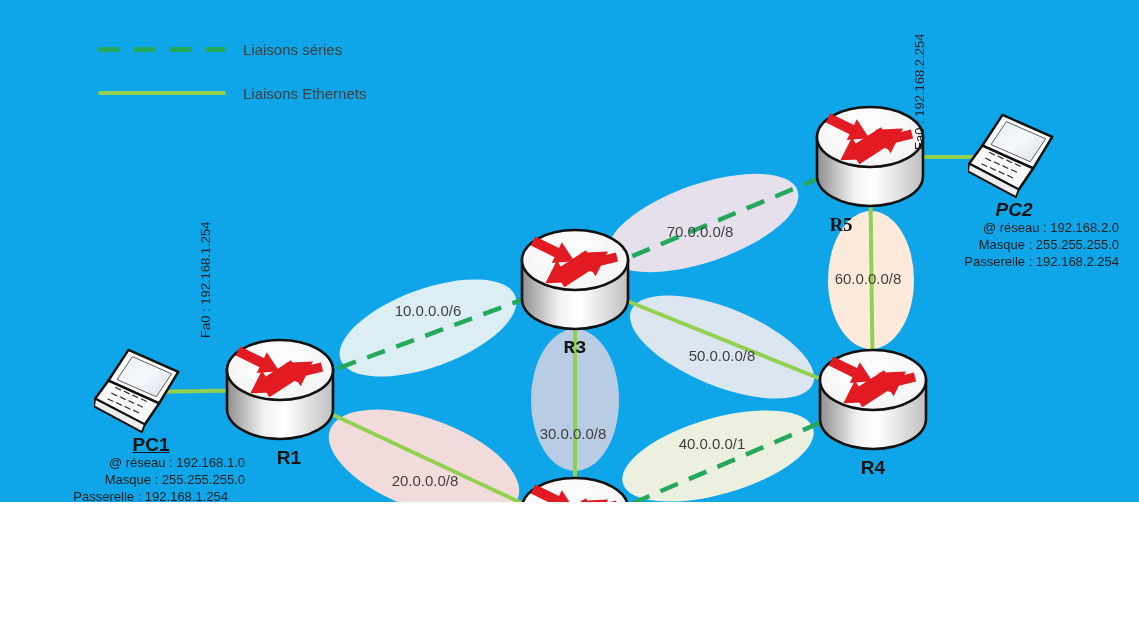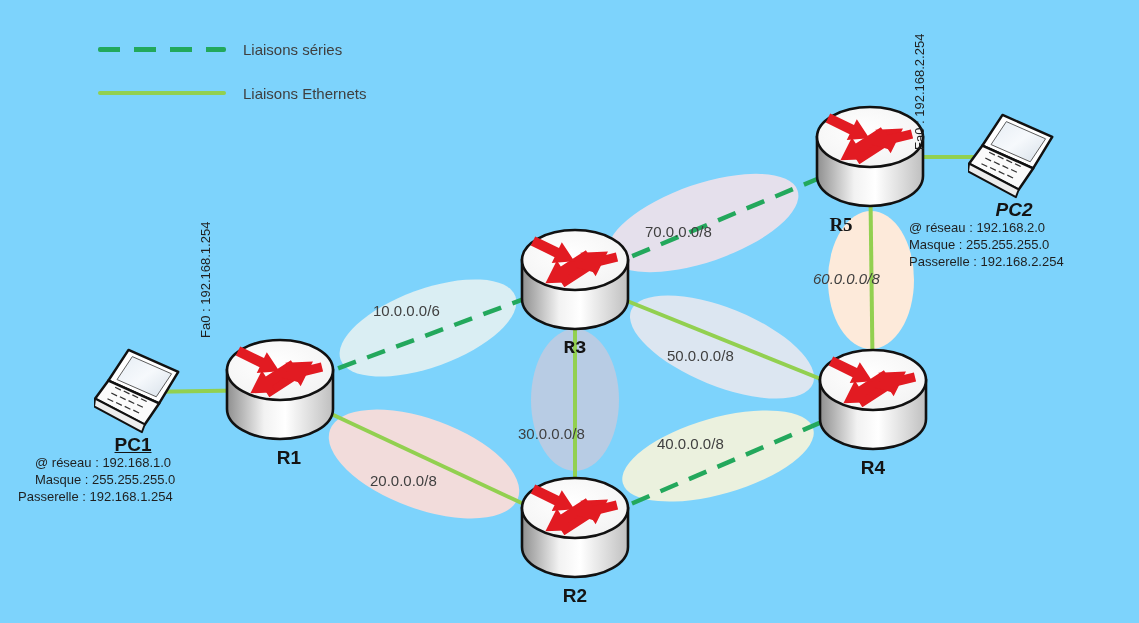--- a/index.html
+++ b/index.html
@@ -1,36 +1,36 @@
 <!DOCTYPE html>
 <html style="--serial: #23A85C; --ethernet: #92D050;"><head>
 <meta charset="utf-8">
 <style>
   html,body{margin:0;padding:0;background:#ffffff;}
   .canvas{
     position:relative;
-    width:1139px;height:623px;
-    background:#7dd3fc;
+    width:1139px;height:502px;
+    background:#0ea5e9;
     overflow:hidden;
     font-family:"Liberation Sans", sans-serif;
   }
   .canvas > svg{position:absolute;left:0;top:0;}
   
   .lnk-ethernet{stroke:var(--ethernet,#92D050);stroke-width:4;fill:none;}
   .lnk-serial{stroke:var(--serial,#23A85C);stroke-width:4.5;stroke-dasharray:19 12;fill:none;}
   
   .legend-row{position:absolute;left:98px;display:flex;align-items:center;height:18px;}
   .line-sample{width:128px;flex:0 0 128px;margin-right:17px;border-radius:2px;}
   .line-sample.serial{height:5px;background:repeating-linear-gradient(to right,var(--serial,#23A85C) 0 22px,transparent 22px 36px);}
   .line-sample.ethernet{height:4px;background:var(--ethernet,#92D050);}
   .legend-label{font-size:15px;color:#3F3F3F;white-space:nowrap;}
   
-  .net-label{position:absolute;width:110px;font-size:15px;line-height:20px;color:#3F3F3F;white-space:nowrap;}
+  .net-label{position:absolute;width:110px;text-align:center;font-size:15px;line-height:20px;color:#3F3F3F;white-space:nowrap;}
   .node-label{position:absolute;width:90px;text-align:center;font-size:19px;font-weight:700;color:#141414;}
-  .pc-info{position:absolute;width:210px;text-align:left;font-size:13px;line-height:17px;color:#1f1f1f;white-space:nowrap;}
+  .pc-info{position:absolute;width:210px;text-align:right;font-size:13px;line-height:17px;color:#1f1f1f;white-space:nowrap;}
   .iface-label{position:absolute;width:142px;height:16px;font-size:13px;line-height:16px;color:#1f1f1f;white-space:nowrap;transform-origin:left bottom;transform:rotate(-90deg);}
 </style>
 </head>
 <body>
 
 <div class="canvas">
 
   <svg id="diagram-svg" width="1139" height="623" viewBox="0 0 1139 623" aria-hidden="true">
     <defs>
       <linearGradient id="gBody" x1="0" y1="0" x2="1" y2="0">
@@ -115,32 +115,32 @@
     <div class="legend-row" style="top:84px;">
       <div class="line-sample ethernet"></div>
       <div class="legend-label">Liaisons Ethernets</div>
     </div>
   </div>
 
   <div id="label-layer">
       <div class="net-label" style="left: 373px; top: 301px;">10.0.0.0/6</div>
       <div class="net-label" style="left: 370px; top: 471px;">20.0.0.0/8</div>
       <div class="net-label" style="left: 518px; top: 388px; margin-top: 36px;">30.0.0.0/8</div>
-      <div class="net-label" style="left: 657px; top: 434px;">40.0.0.0/8</div>
+      <div class="net-label" style="left: 657px; top: 434px;">40.0.0.0/1</div>
       <div class="net-label" style="left: 667px; top: 346px;">50.0.0.0/8</div>
-      <div class="net-label" style="left: 813px; top: 269px; font-style: italic;">60.0.0.0/8</div>
+      <div class="net-label" style="left: 813px; top: 269px;">60.0.0.0/8</div>
       <div class="net-label" style="left: 645px; top: 222px;">70.0.0.0/8</div>
       <div class="node-label" style="left: 244px; top: 447px;">R1</div>
       <div class="iface-label" style="left: 214px; top: 322px;">Fa0 : 192.168.1.254</div>
       <div class="node-label" style="left: 530px; top: 585px;">R2</div>
       <div class="node-label" style="left: 530px; top: 337px; font-family: Liberation Mono, monospace;">R3</div>
       <div class="node-label" style="left: 828px; top: 457px;">R4</div>
       <div class="node-label" style="left: 796px; top: 214px; font-family: Liberation Serif, serif;">R5</div>
       <div class="iface-label" style="left: 928px; top: 134px;">Fa0 : 192.168.2.254</div>
-      <div class="node-label" style="left: 88px; top: 434px; text-decoration: underline;">PC1</div>
+      <div class="node-label" style="left: 106px; top: 434px; text-decoration: underline;">PC1</div>
       <div class="pc-info" style="left: 35px; top: 454px;">@ réseau : 192.168.1.0</div>
       <div class="pc-info" style="left: 35px; top: 471px;">Masque : 255.255.255.0</div>
       <div class="pc-info" style="left: 18px; top: 488px;">Passerelle : 192.168.1.254</div>
       <div class="node-label" style="left: 969px; top: 199px; font-style: italic;">PC2</div>
       <div class="pc-info" style="left: 909px; top: 219px;">@ réseau : 192.168.2.0</div>
       <div class="pc-info" style="left: 909px; top: 236px;">Masque : 255.255.255.0</div>
       <div class="pc-info" style="left: 909px; top: 253px;">Passerelle : 192.168.2.254</div>
     </div>
 </div>
 

